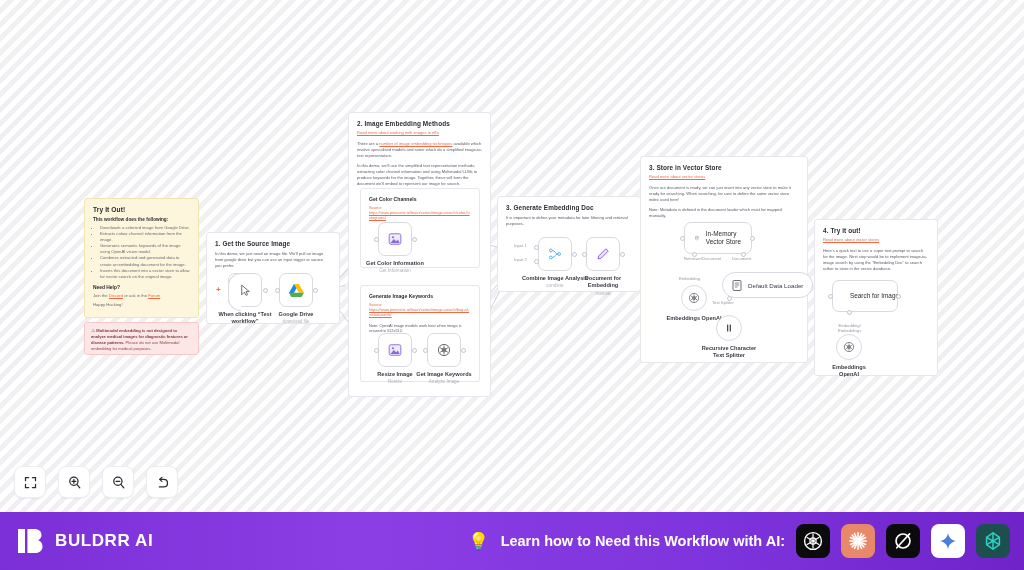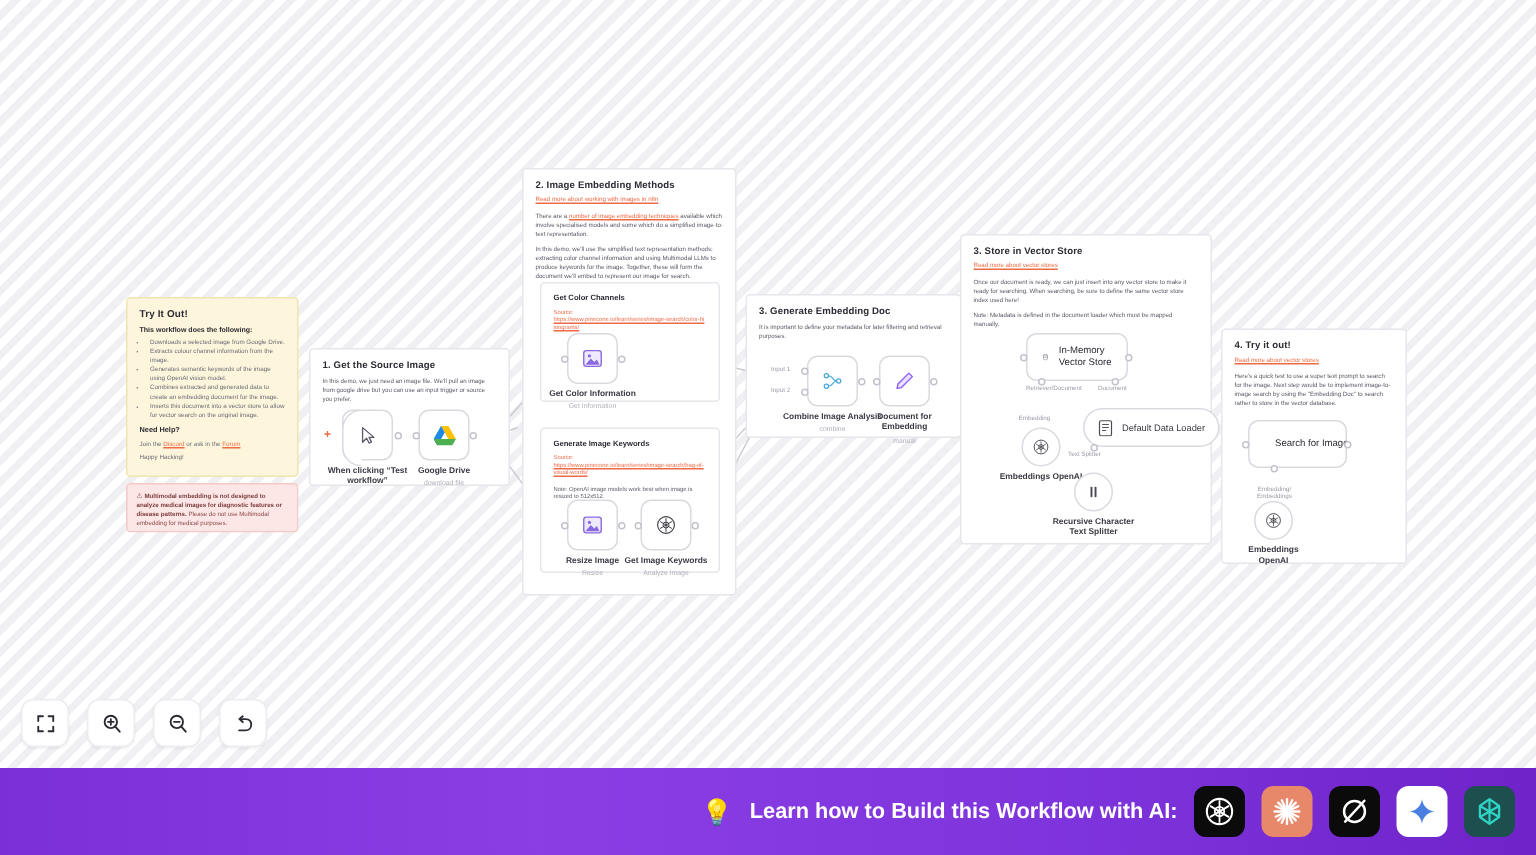--- a/index.html
+++ b/index.html
@@ -422,24 +422,32 @@
     </div>
     <div class="tbtn">
       <svg width="15" height="15" viewBox="0 0 24 24">
         <path d="M8 7 H14 C18 7 20 9.6 20 13 C20 16.4 17.6 19 14 19 H7" fill="none" stroke="#2b2b33" stroke-width="2" stroke-linecap="round"></path>
         <path d="M11 4 L7.4 7 L11 10.2" fill="none" stroke="#2b2b33" stroke-width="2" stroke-linecap="round" stroke-linejoin="round"></path>
       </svg>
     </div>
   </div>
 
   <div id="footer">
+    <div id="brand">
+      <svg width="30" height="30" viewBox="0 0 30 30">
+        <rect x="2" y="3" width="7" height="24" fill="#ffffff"></rect>
+        <path d="M11 3 H18 C23 3 25.5 5.6 25.5 9 C25.5 11.5 24 13.4 22 14.3 C24.5 15 26.5 17.2 26.5 20.4 C26.5 24.4 23.6 27 18.6 27 H11 Z" fill="#ffffff"></path>
+        <rect x="9" y="3" width="2.4" height="24" fill="#7b2fd6"></rect>
+      </svg>
+      <span class="brand-text">BULDRR AI</span>
+    </div>
 
     <div id="cta">
       <span style="font-size:17px;">💡</span>
-      <span class="cta-text">Learn how to Build this Workflow with AI:</span>
+      <span class="cta-text">Learn how to Need this Workflow with AI:</span>
 
       <div class="ai-icon" style="background:#0b0b0b;">
         <svg width="22" height="22" viewBox="0 0 24 24">
           <circle cx="12" cy="12" r="9.2" fill="none" stroke="#ffffff" stroke-width="1.5"></circle>
           <path d="M12 3.8 L12 20.2 M5.1 7.9 L18.9 16.1 M5.1 16.1 L18.9 7.9" stroke="#ffffff" stroke-width="1.3" fill="none"></path>
           <circle cx="12" cy="12" r="3.4" fill="none" stroke="#ffffff" stroke-width="1.3"></circle>
         </svg>
       </div>
 
       <div class="ai-icon" style="background:#e8886b;">

